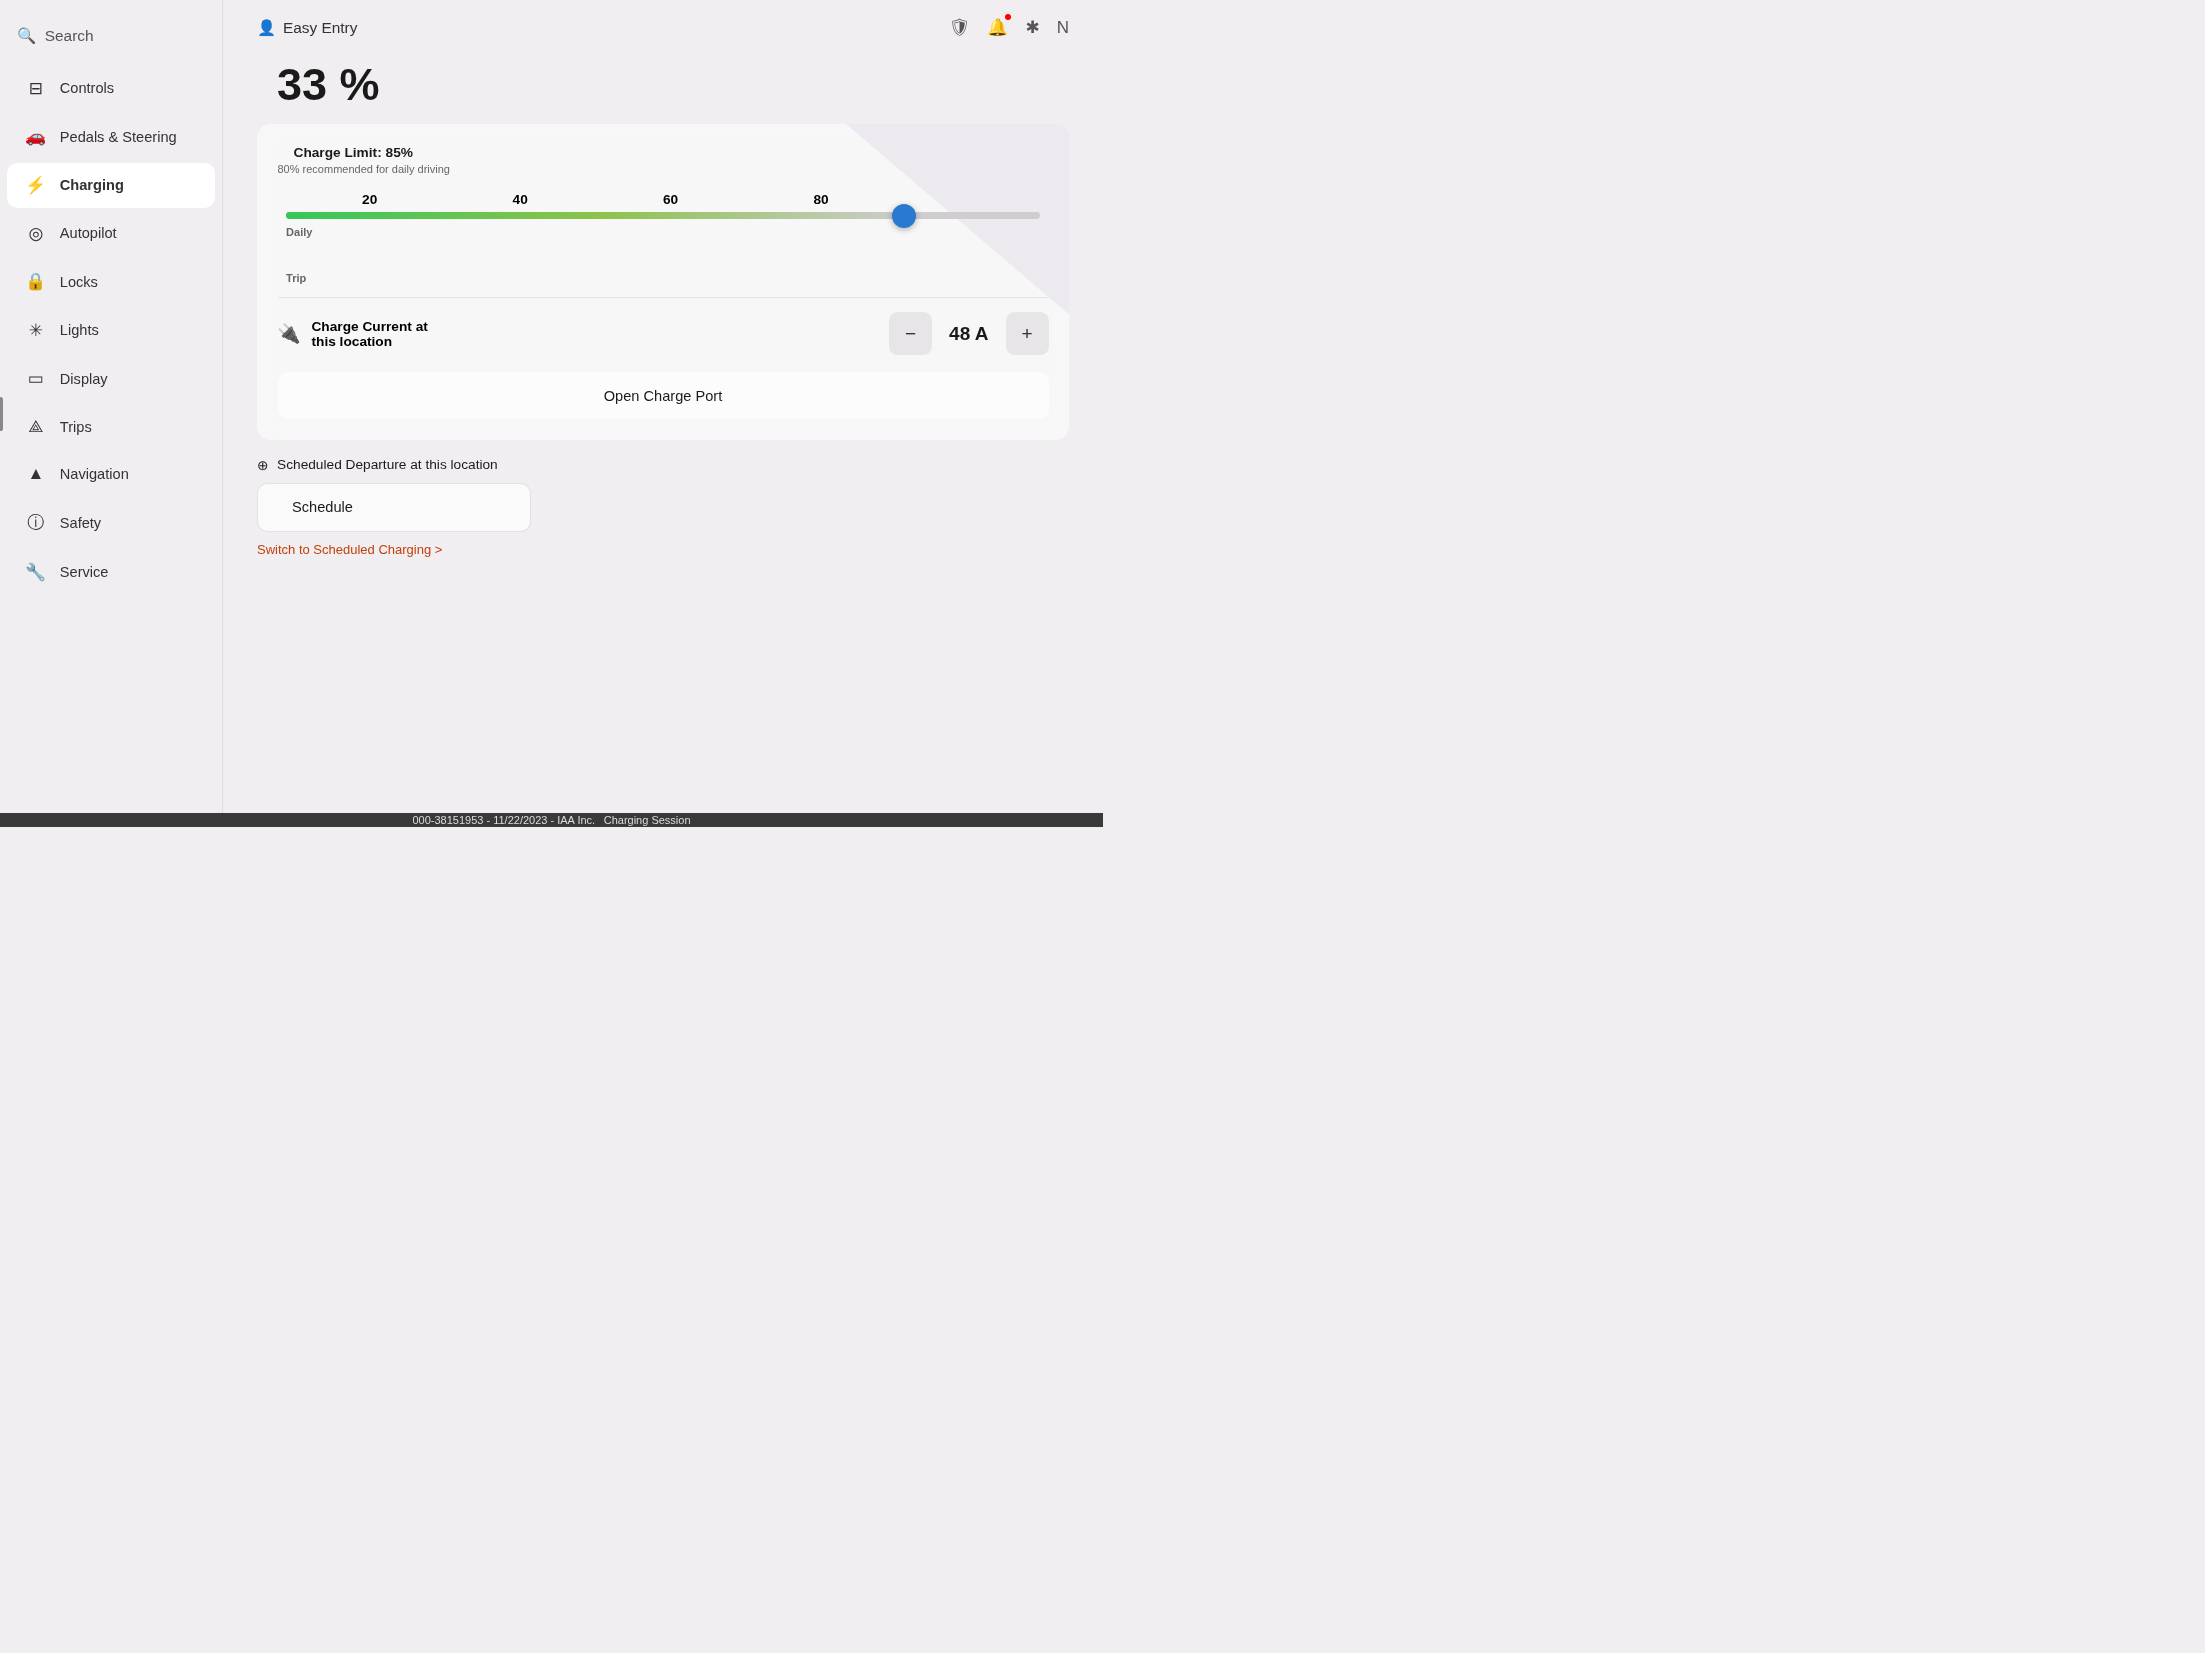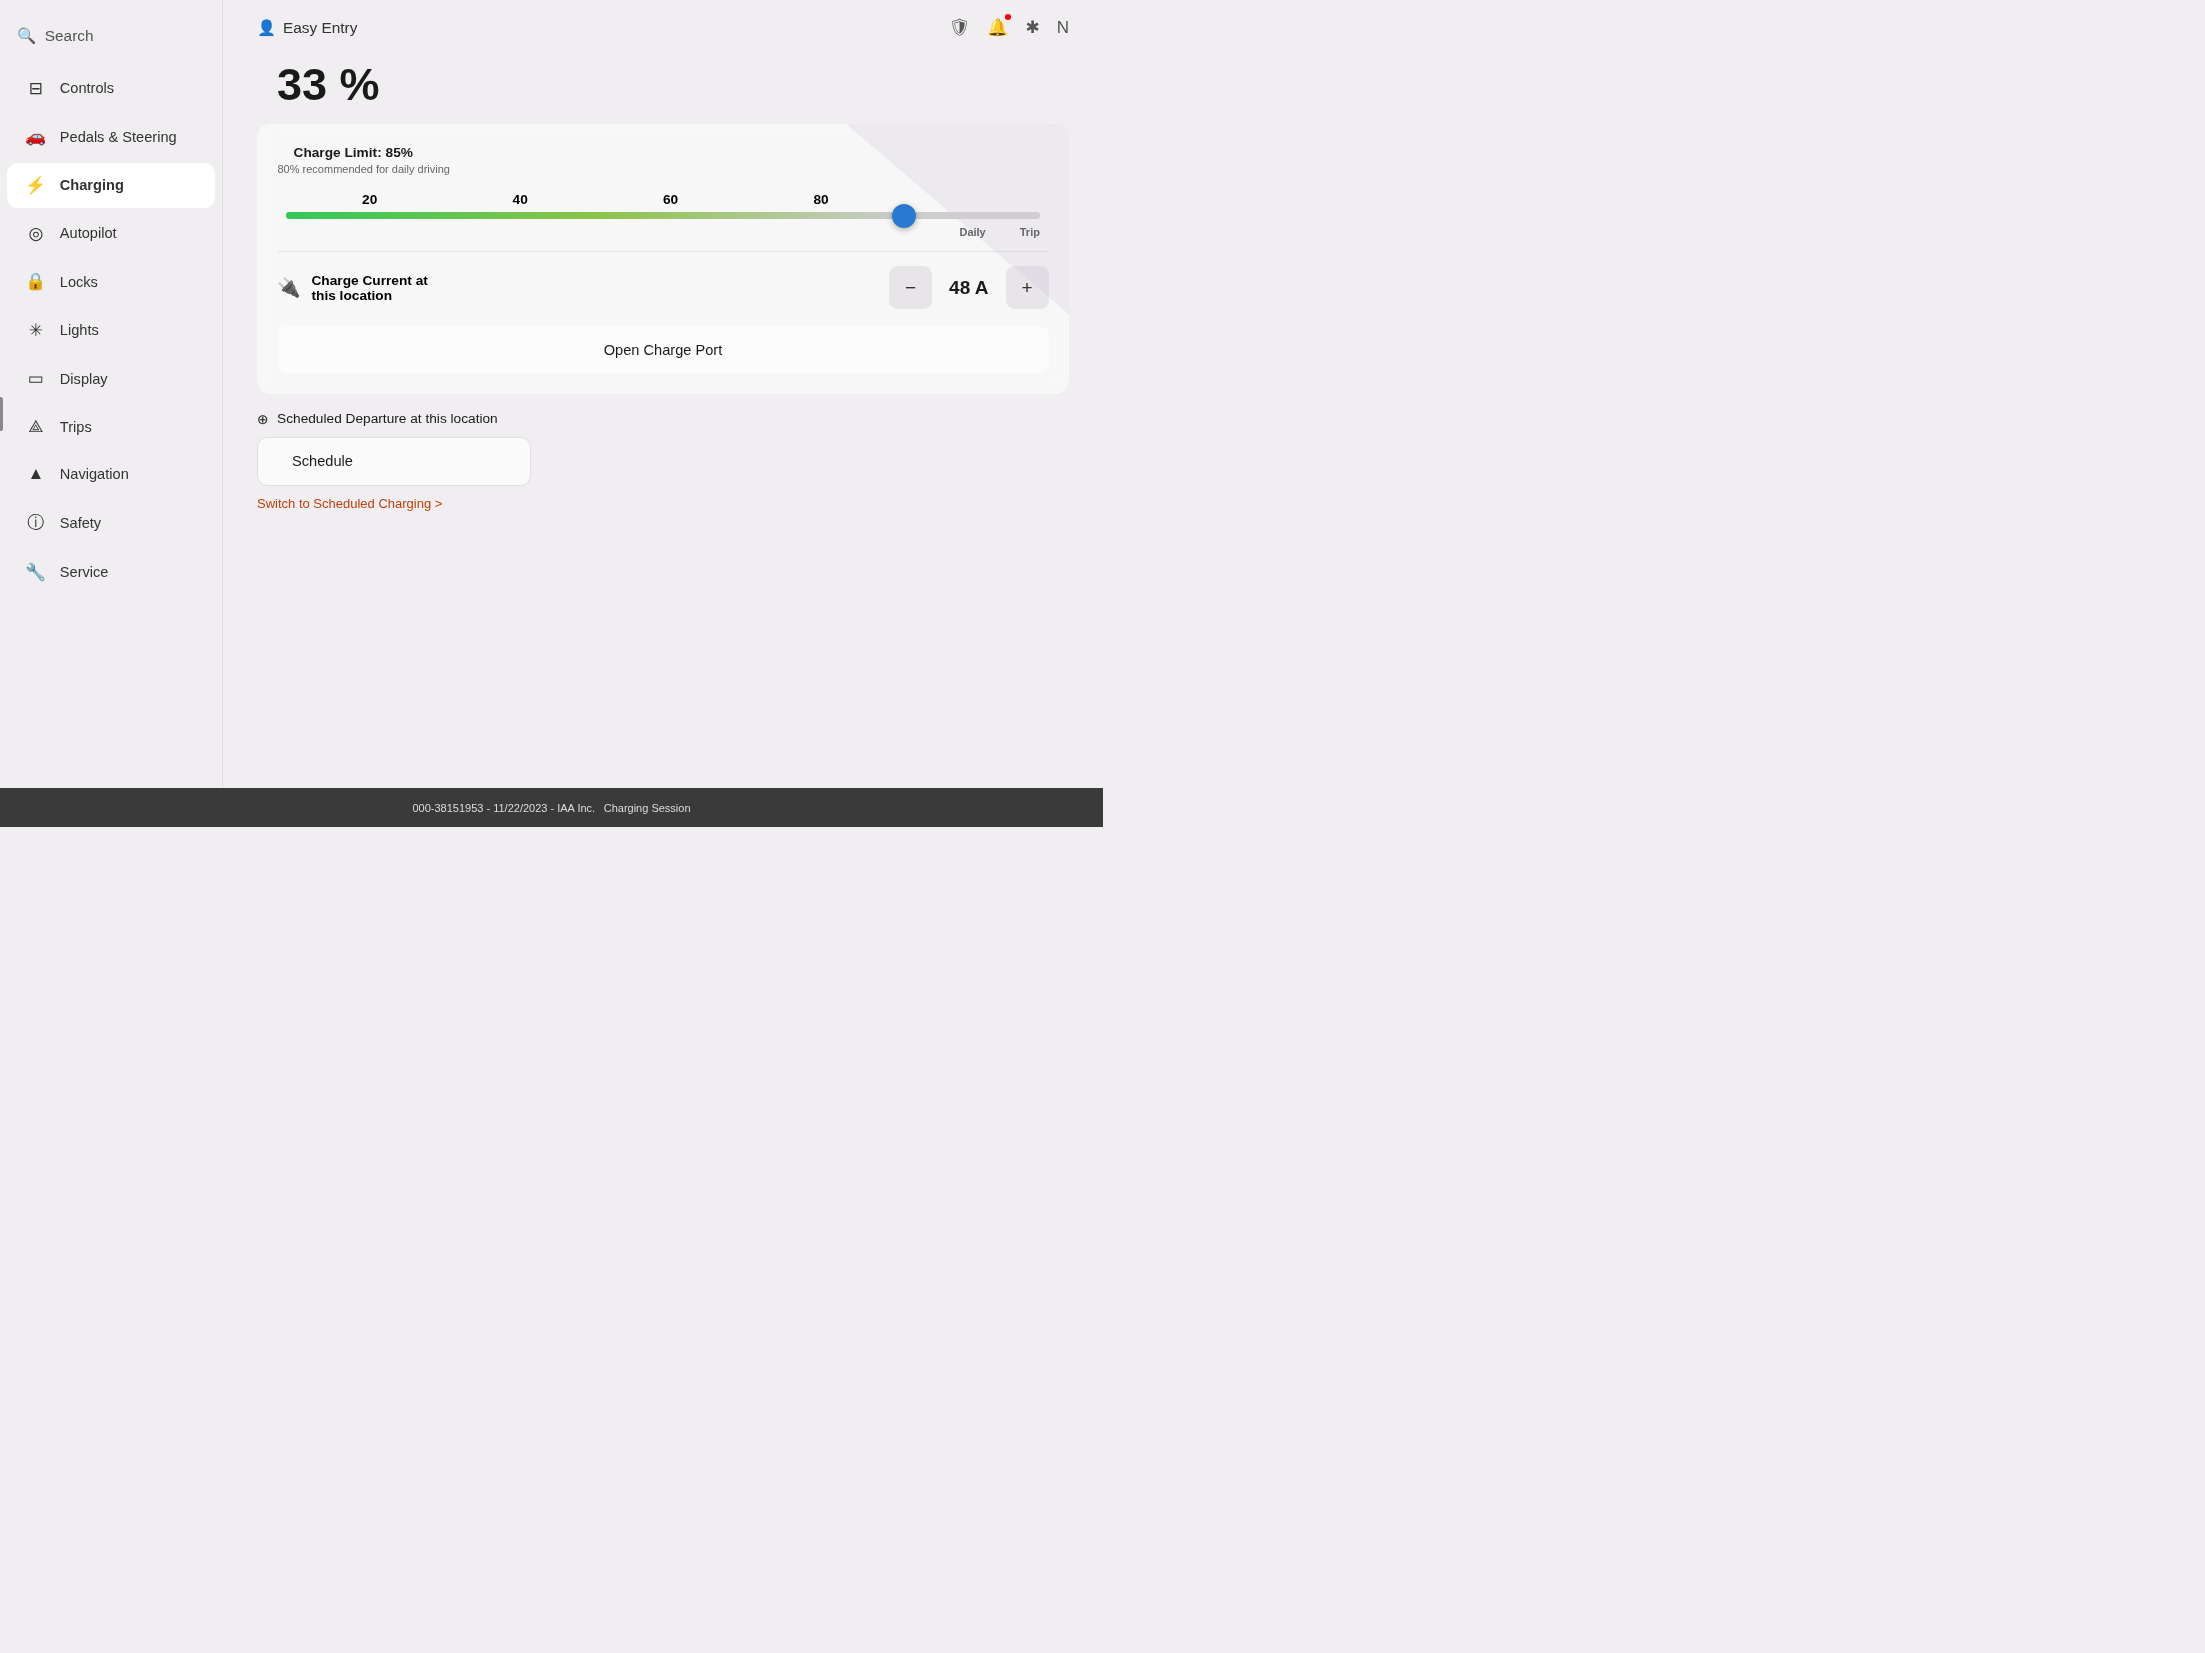--- a/index.html
+++ b/index.html
@@ -197,20 +197,21 @@
       background: #2979d0;
       border-radius: 50%;
       box-shadow: 0 1.7px 6.8px rgba(0,0,0,0.3);
     }
 
     .slider-daily-trip {
       display: flex;
       justify-content: flex-end;
       gap: 34px;
       padding: 6.8px 8.6px 0;
+      flex-direction: column;
     }
 
     .daily-trip-label {
       font-size: 11px;
       color: #666;
     }
 
     
     .charge-bg-triangle {
       position: absolute;
@@ -324,21 +325,21 @@
       left: 0;
       right: 0;
       background: #3a3a3a;
       color: white;
       padding: 6.8px 17px;
       font-size: 11px;
       display: flex;
       align-items: center;
       justify-content: center;
       gap: 8.6px;
-      height: 39px;
+      height: 14px;
     }
 
     .bottom-bar-text {
       color: #ddd;
       font-size: 11px;
     }
   </style>
 </head>
 <body>
 

